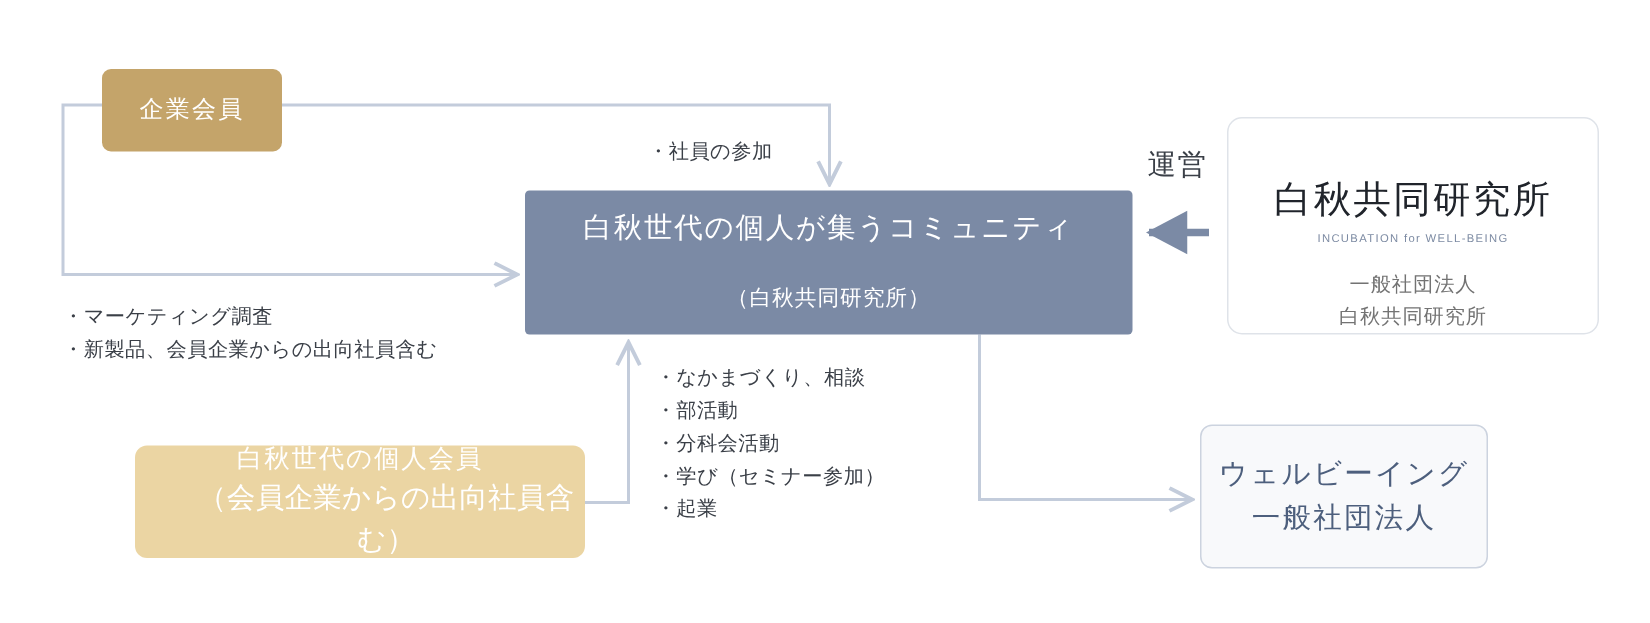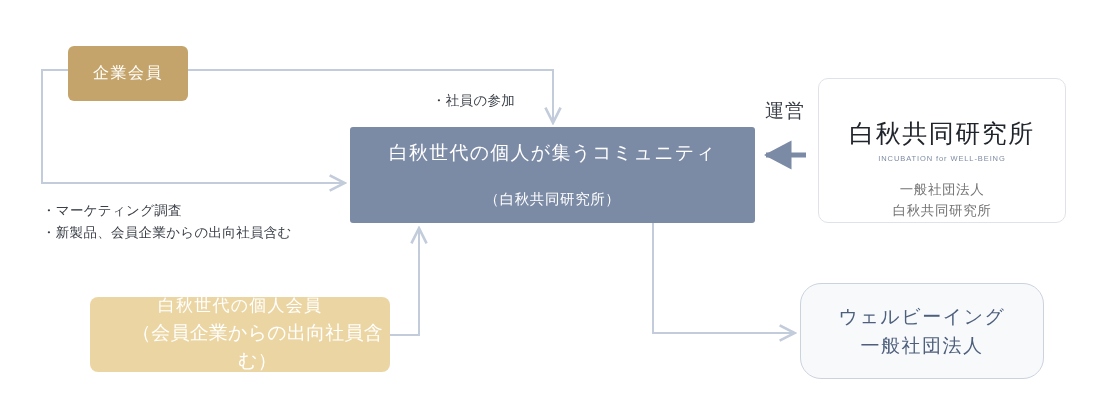--- a/index.html
+++ b/index.html
@@ -82,25 +82,25 @@
     font-size: 19px;
     letter-spacing: 0.2px;
     line-height: 1.5;
     margin-left: 35px;
   }
 
   
   #wellbeing {
     left: 800px;
     top: 283px;
-    width: 244px;
+    width: 192px;
     height: 96px;
     background: #f8f9fb;
     border: 1px solid #ccd3df;
-    border-radius: 21px;
+    border-radius: 8px;
     color: #4d5f7d;
     font-size: 19px;
     letter-spacing: 1.5px;
     line-height: 1.55;
   }
 
   
   #institute {
     left: 818px;
     top: 78px;
@@ -208,16 +208,21 @@
       <div>一般社団法人</div>
       <div>白秋共同研究所</div>
     </div>
   </div>
 
   <div class="caption" id="cap-employee">・社員の参加</div>
 
   <div class="caption" id="cap-marketing">・マーケティング調査
 ・新製品、会員企業からの出向社員含む</div>
 
+  <div class="caption" id="cap-activities">・なかまづくり、相談
+・部活動
+・分科会活動
+・学び（セミナー参加）
+・起業</div>
 
   <div class="caption" id="cap-operate">運営</div>
 
 </div>
 
 </body></html>

